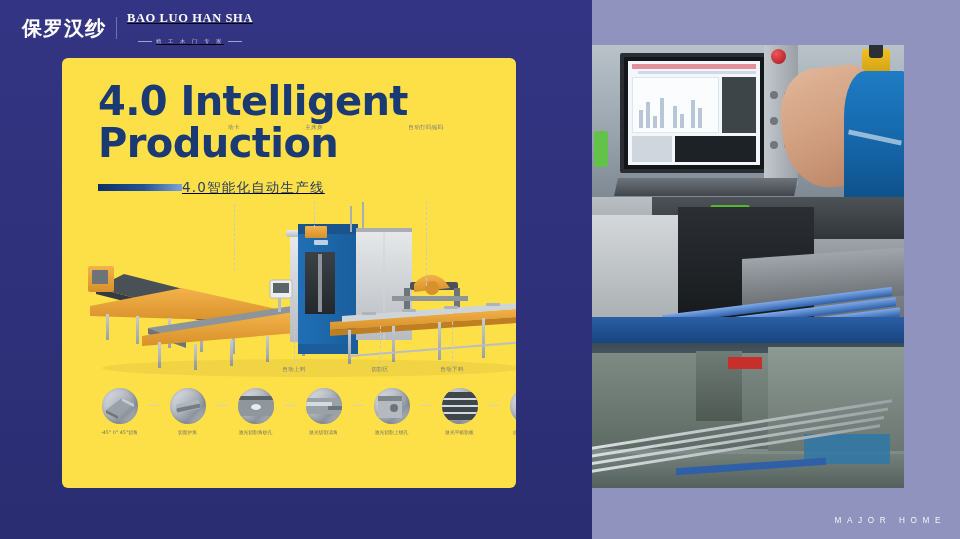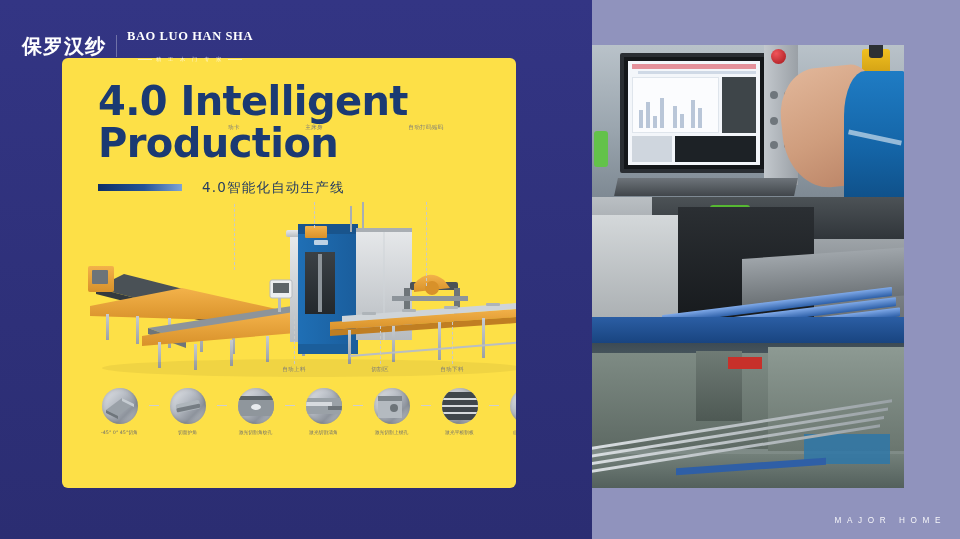--- a/index.html
+++ b/index.html
@@ -18,33 +18,33 @@
     position:absolute;left:0;top:0;width:592px;height:539px;
     background:#303278;
   }
   .navy-bg::after{
     content:"";position:absolute;left:0;top:0;width:592px;height:539px;
     background:linear-gradient(180deg,#333584 0%,#2e3079 60%,#2b2d72 100%);
   }
 
   
   .brand{
-    position:absolute;left:22px;top:29px;height:34px;z-index:6;
+    position:absolute;left:22px;top:11px;height:34px;z-index:6;
     display:flex;align-items:center;gap:10px;
   }
   .brand-cn{
     color:#ffffff;font-size:20px;letter-spacing:1px;font-weight:700;
     font-family:"DejaVu Sans","Liberation Sans",sans-serif;
     line-height:1;white-space:nowrap;
     text-shadow:0 0 1px rgba(255,255,255,.25);
   }
   .brand-sep{
     width:1px;height:22px;background:rgba(255,255,255,.30);
   }
-  .brand-en{display:flex;flex-direction:column;align-items:center;gap:14px;}
+  .brand-en{display:flex;flex-direction:column;align-items:center;gap:14px;text-decoration:underline;}
   .brand-en-main{
     color:#ffffff;font-size:12.5px;font-weight:700;letter-spacing:.6px;
     font-family:"Liberation Serif","DejaVu Serif",serif;white-space:nowrap;
     line-height:1;
   }
   .brand-en-sub{
     display:flex;align-items:center;gap:4px;width:100%;justify-content:center;
   }
   .brand-en-sub .rule{height:1px;width:14px;background:rgba(255,255,255,.55);}
   .brand-en-sub .txt{
@@ -60,21 +60,21 @@
   }
 
   
   .title-wrap{position:absolute;left:36px;top:22px;width:450px;}
   .title-en{
     color:#1b3a73;font-weight:700;font-size:40px;line-height:1.06;
     letter-spacing:-.6px;
     font-family:"DejaVu Sans","Liberation Sans",sans-serif;
     margin:0;white-space:pre-line;
   }
-  .subtitle-row{display:flex;align-items:center;gap:20px;margin-top:14px;}
+  .subtitle-row{display:flex;align-items:center;margin-top:14px;text-decoration:underline;}
   .sub-bar{
     width:84px;height:7px;flex:0 0 auto;
     background:linear-gradient(90deg,#0d2f66 0%,#255397 55%,#7ea4d6 100%);
   }
   .subtitle-cn{
     color:#253c61;font-size:13.5px;letter-spacing:1.2px;white-space:nowrap;
     font-family:"DejaVu Sans","Liberation Sans",sans-serif;
   }
 
   

